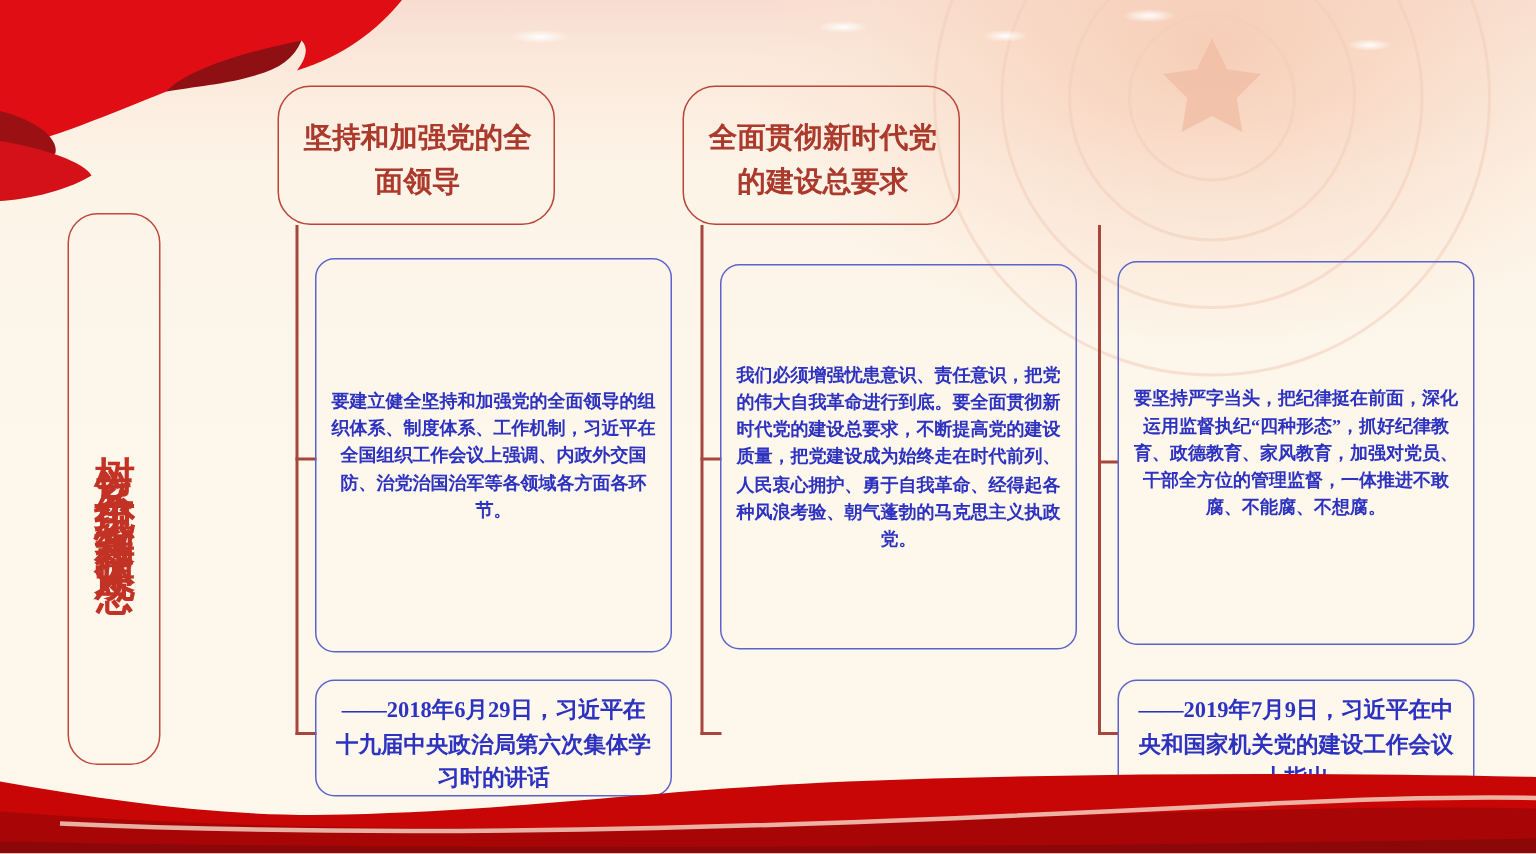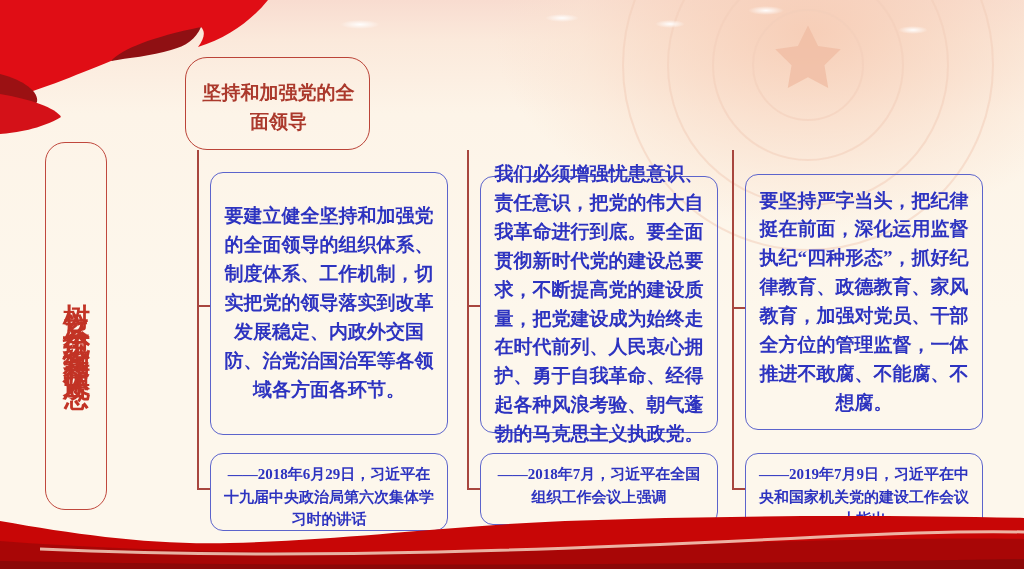--- a/index.html
+++ b/index.html
@@ -37,21 +37,21 @@
   }
   .vline{position:absolute;left:12px;top:93px;width:1.6px;height:340px;background:#a8463e;}
   .stub{position:absolute;left:12px;width:14px;height:1.6px;background:#a8463e;}
   .stub.s1{top:248px;} .stub.s2{top:431px;}
   .bodybox{
     position:absolute;left:25px;top:117px;width:238px;height:260px;box-sizing:border-box;
     border:1.6px solid #5c64cc;border-radius:13px;
     display:flex;align-items:center;
     padding:0 10px;
   }
-  .bodybox .txt{font-size:19px;line-height:1.52;font-weight:bold;color:#2d33c0;}
+  .bodybox .txt{font-size:12px;line-height:1.52;font-weight:bold;color:#2d33c0;}
   .srcbox{
     position:absolute;left:25px;top:396px;width:238px;height:78px;box-sizing:border-box;
     border:1.6px solid #5c64cc;border-radius:13px;
     padding:9px 11px 0 11px;
     font-size:15px;line-height:1.5;font-weight:bold;color:#2d33c0;
   }
 </style>
 </head>
 <body>
 
@@ -85,36 +85,36 @@
   </div>
 
   <div class="col c1">
     <div class="hdr">
       <span>坚持和加强党的全面领导</span>
     </div>
     <div class="vline"></div>
     <div class="stub s1"></div>
     <div class="stub s2"></div>
     <div class="bodybox" style="top:115px;height:263px;">
-      <div class="txt">要建立健全坚持和加强党的全面领导的组织体系、制度体系、工作机制，切实把党的领导落实到改革发展稳定、内政外交国防、治党治国治军等各领域各方面各环节。</div>
+      <div class="txt">要建立健全坚持和加强党的全面领导的组织体系、制度体系、工作机制，习近平在全国组织工作会议上强调、内政外交国防、治党治国治军等各领域各方面各环节。</div>
     </div>
     <div class="srcbox">
       <span>——2018年6月29日，习近平在十九届中央政治局第六次集体学习时的讲话</span>
     </div>
   </div>
 
   <div class="col c2">
+    <div class="hdr">
+      <span>全面贯彻新时代党的建设总要求</span>
+    </div>
     <div class="vline"></div>
     <div class="stub s1"></div>
     <div class="stub s2"></div>
     <div class="bodybox" style="top:119px;height:257px;">
       <div class="txt">我们必须增强忧患意识、责任意识，把党的伟大自我革命进行到底。要全面贯彻新时代党的建设总要求，不断提高党的建设质量，把党建设成为始终走在时代前列、人民衷心拥护、勇于自我革命、经得起各种风浪考验、朝气蓬勃的马克思主义执政党。</div>
-    </div>
-    <div class="srcbox" style="height:72px;">
-      <span>——2018年7月，习近平在全国组织工作会议上强调</span>
     </div>
   </div>
 
   <div class="col c3">
     <div class="vline"></div>
     <div class="stub s1" style="top:250px;"></div>
     <div class="stub s2"></div>
     <div class="bodybox" style="top:117px;height:256px;">
       <div class="txt">要坚持严字当头，把纪律挺在前面，深化运用监督执纪“四种形态”，抓好纪律教育、政德教育、家风教育，加强对党员、干部全方位的管理监督，一体推进不敢腐、不能腐、不想腐。</div>
     </div>

